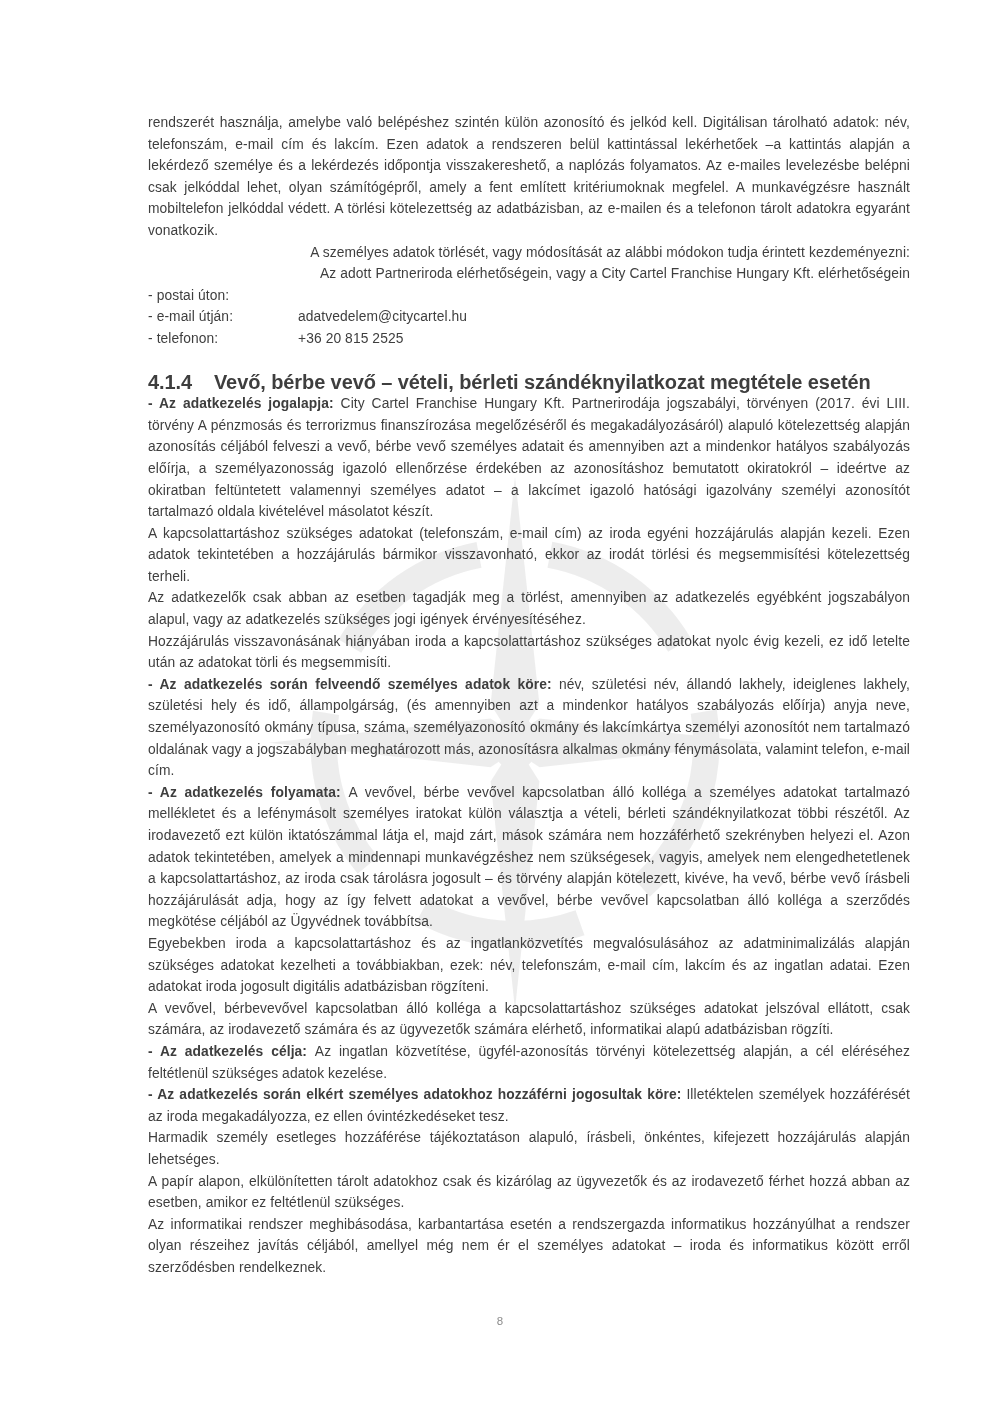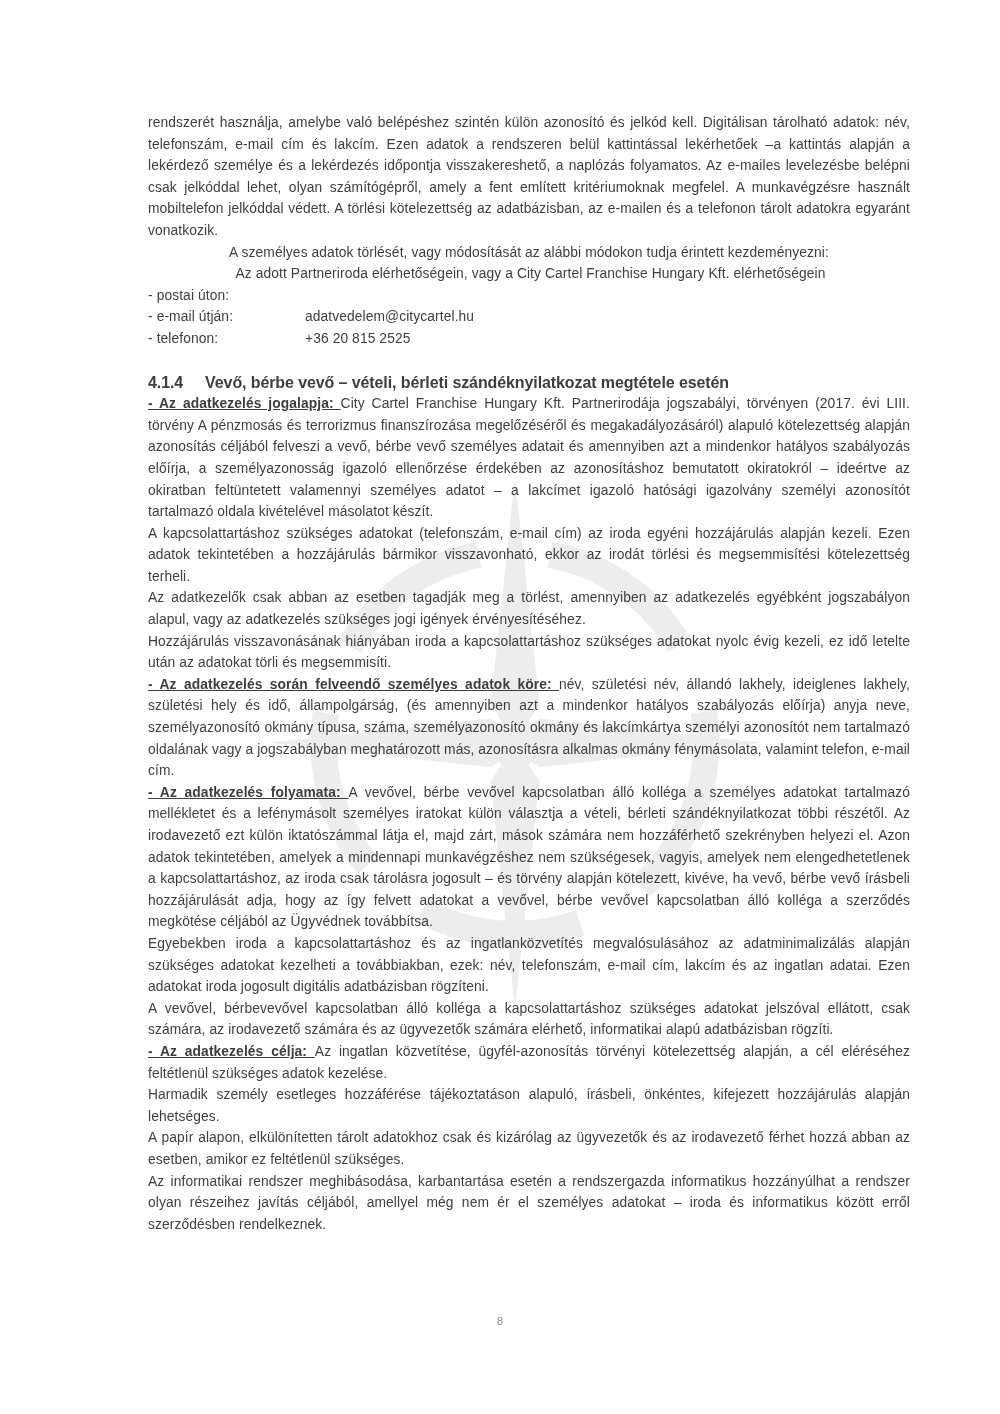--- a/index.html
+++ b/index.html
@@ -23,30 +23,30 @@
     left: 120px; top: 112px;
     width: 762px;
     z-index: 1;
     font-size: 13.8px;
     line-height: 21.6px;
     letter-spacing: 0.1px;
     margin-left: 28px;
   }
   p { margin: 0; }
   .para { text-align: justify; }
-  .lead { font-weight: 700; text-decoration: underline; }
-  .single-line { text-align: center; }
+  .lead { font-weight: 700; }
+  .single-line { text-align: right; }
   .indented { padding-left: 3px; }
-  .contact-row { display: flex; text-align: left; gap: 7px; }
+  .contact-row { display: flex; text-align: left; }
   .contact-label { width: 150px; flex: none; }
   .contact-value { flex: 1; }
   .section-heading {
     display: flex;
     margin: 22px 0 0 0;
-    font-size: 16px;
+    font-size: 20px;
     font-weight: 700;
     letter-spacing: -0.1px;
     line-height: 21.6px;
     text-align: left;
   }
   .section-number { margin-right: 22px; flex: none; }
   .page-number {
     position: absolute;
     top: 1315px; left: 0;
     width: 1000px;
@@ -122,20 +122,23 @@
   <p class="para">
     <span class="lead"></span><span>Egyebekben iroda a kapcsolattartáshoz és az ingatlanközvetítés megvalósulásához az adatminimalizálás alapján szükséges adatokat kezelheti a továbbiakban, ezek: név, telefonszám, e-mail cím, lakcím és az ingatlan adatai. Ezen adatokat iroda jogosult digitális adatbázisban rögzíteni.</span>
   </p>
   <p class="para">
     <span class="lead"></span><span>A vevővel, bérbevevővel kapcsolatban álló kolléga a kapcsolattartáshoz szükséges adatokat jelszóval ellátott, csak számára, az irodavezető számára és az ügyvezetők számára elérhető, informatikai alapú adatbázisban rögzíti.</span>
   </p>
   <p class="para">
     <span class="lead">- Az adatkezelés célja: </span><span>Az ingatlan közvetítése, ügyfél-azonosítás törvényi kötelezettség alapján, a cél eléréséhez feltétlenül szükséges adatok kezelése.</span>
   </p>
   <p class="para">
+    <span class="lead">- Az adatkezelés során elkért személyes adatokhoz hozzáférni jogosultak köre: </span><span>Illetéktelen személyek hozzáférését az iroda megakadályozza, ez ellen óvintézkedéseket tesz.</span>
+  </p>
+  <p class="para">
     <span class="lead"></span><span>Harmadik személy esetleges hozzáférése tájékoztatáson alapuló, írásbeli, önkéntes, kifejezett hozzájárulás alapján lehetséges.</span>
   </p>
   <p class="para">
     <span class="lead"></span><span>A papír alapon, elkülönítetten tárolt adatokhoz csak és kizárólag az ügyvezetők és az irodavezető férhet hozzá abban az esetben, amikor ez feltétlenül szükséges.</span>
   </p>
   <p class="para">
     <span class="lead"></span><span>Az informatikai rendszer meghibásodása, karbantartása esetén a rendszergazda informatikus hozzányúlhat a rendszer olyan részeihez javítás céljából, amellyel még nem ér el személyes adatokat – iroda és informatikus között erről szerződésben rendelkeznek.</span>
   </p>
 
 </div>

